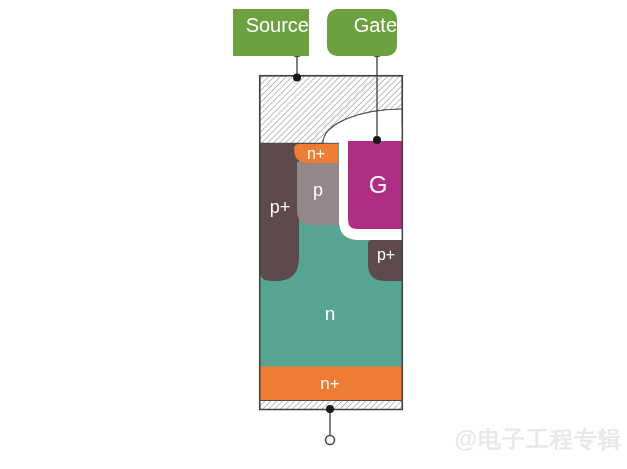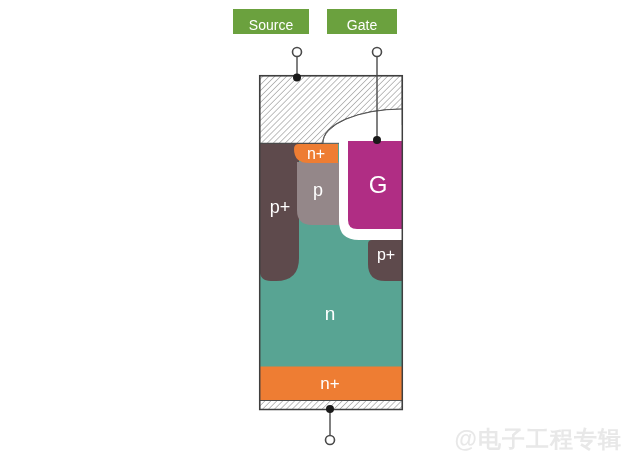--- a/index.html
+++ b/index.html
@@ -14,27 +14,27 @@
   }
   .diagram-svg {
     position: absolute;
     left: 0; top: 0;
     width: 627px; height: 469px;
   }
   .term-label {
     position: absolute;
     background: #6ba13e;
     color: #ffffff;
-    font-size: 14px;
+    font-size: 20px;
     line-height: 33px;
-    height: 25px;
-    text-align: center;
+    height: 47px;
+    text-align: right;
   }
   .term-label.source { left: 233px; top: 9px;   width: 76px; }
-  .term-label.gate   { left: 327px; top: 9px;   width: 70px; }
+  .term-label.gate   { left: 327px; top: 9px;   width: 70px; border-radius: 10px; }
   .term-label.drain  { left: 249px; top: 424px; width: 71px; }
   .watermark {
     position: absolute;
     right: 5px;
     top: 424px;
     font-size: 23px;
     font-weight: bold;
     letter-spacing: 1px;
     color: #e8e8e8;
     white-space: nowrap;

